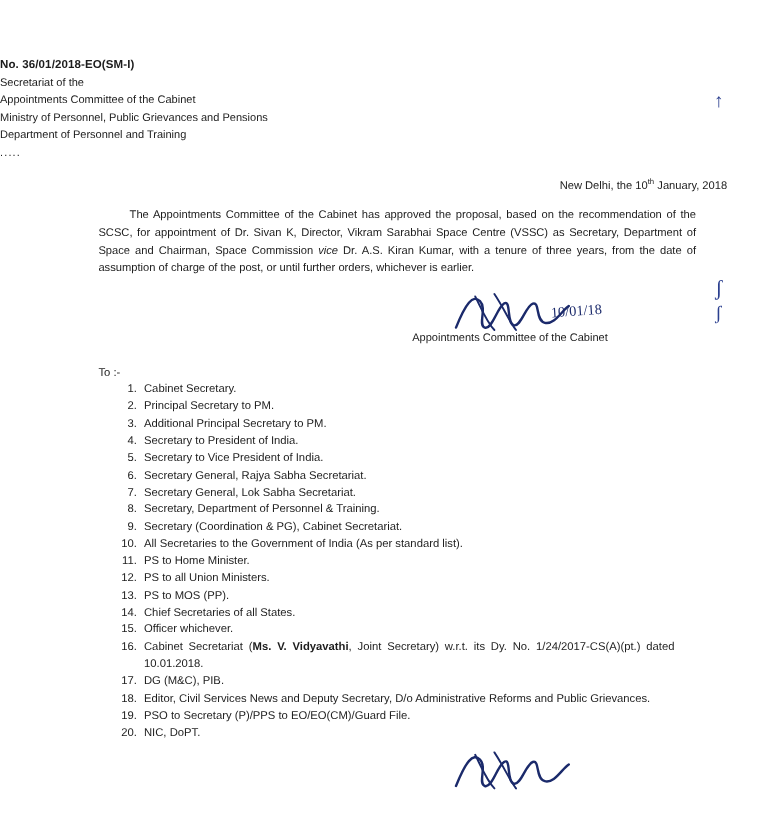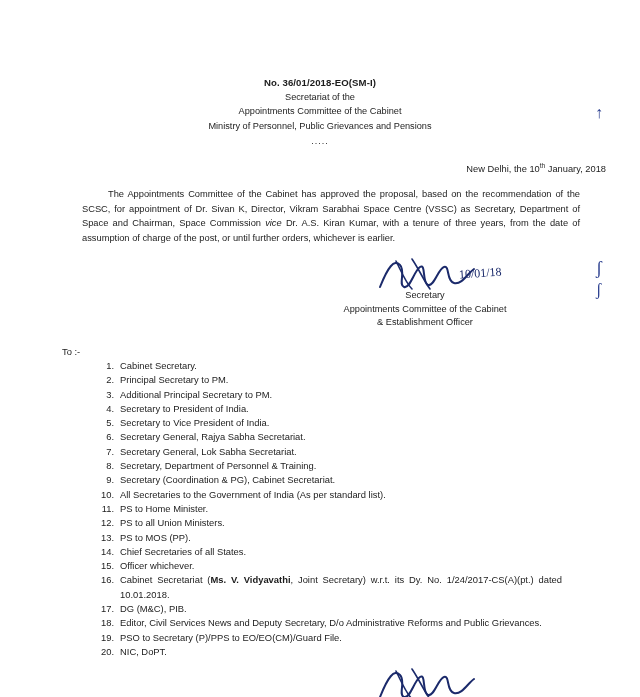--- a/index.html
+++ b/index.html
@@ -18,22 +18,22 @@
   .page {
     position: relative;
     width: 640px;
     height: 697px;
     padding: 0;
     box-sizing: border-box;
   }
 
   
   .header {
-    margin-top: 76px;
-    text-align: center;
+    margin-top: 48px;
+    text-align: left;
     font-size: 9.2px;
     line-height: 14.2px;
   }
   .header .ref {
     font-weight: bold;
     font-size: 9.6px;
     letter-spacing: 0.1px;
   }
   .header .line {
     font-size: 9.2px;
@@ -102,21 +102,21 @@
     font-family: "Liberation Serif", serif;
     font-size: 12px;
     color: #1b2a6b;
     transform: rotate(-4deg);
   }
   .name-line { white-space: nowrap; }
 
   
   .to-label {
     margin-top: 16px;
-    padding-left: 62px;
+    padding-left: 82px;
     font-size: 9.4px;
   }
   ol.recipients {
     margin: 2px 0 0 0;
     padding-left: 96px;
     font-size: 9.4px;
     line-height: 14.3px;
     list-style: none;
     counter-reset: rec;
   }
@@ -153,43 +153,42 @@
 
   <div class="ink-mark" style="left:595px; top:28px; font-size:16px;">↑</div>
   <div class="ink-mark" style="left:596px; top:182px; font-size:18px;">ʃ</div>
   <div class="ink-mark" style="left:596px; top:205px; font-size:16px;">ʃ</div>
 
   <div class="header">
     <div class="ref">No. 36/01/2018-EO(SM-I)</div>
     <div class="line">Secretariat of the</div>
     <div class="line">Appointments Committee of the Cabinet</div>
     <div class="line">Ministry of Personnel, Public Grievances and Pensions</div>
+    <div class="line">Department of Personnel and Training</div>
     <div class="dots">.....</div>
   </div>
 
   <div class="placedate">
     <span>New Delhi, the 10</span><sup>th</sup><span> January, 2018</span>
   </div>
 
   <p class="body-para">
     <span class="indent"></span><span>The Appointments Committee of the Cabinet has approved the proposal, based on the recommendation of the SCSC, for appointment of Dr. Sivan K, Director, Vikram Sarabhai Space Centre (VSSC) as Secretary, Department of Space and Chairman, Space Commission </span><span class="ital">vice</span><span> Dr. A.S. Kiran Kumar, with a tenure of three years, from the date of assumption of charge of the post, or until further orders, whichever is earlier.</span>
   </p>
 
   <div class="sign-block first">
     <div class="sig-graphic">
       <svg width="150" height="34" viewBox="0 0 150 34" fill="none" xmlns="http://www.w3.org/2000/svg">
         <path d="M30 30 C38 10, 44 2, 50 8 C56 14, 48 28, 54 30 C60 32, 64 14, 70 10 C76 6, 72 26, 78 28 C84 30, 88 12, 94 10 C100 8, 96 24, 104 26 C112 28, 118 16, 124 12" stroke="#1b2a6b" stroke-width="2" stroke-linecap="round"></path>
         <path d="M46 4 C52 16, 56 26, 62 32" stroke="#1b2a6b" stroke-width="1.6" stroke-linecap="round"></path>
         <path d="M62 2 C70 14, 74 24, 80 32" stroke="#1b2a6b" stroke-width="1.6" stroke-linecap="round"></path>
       </svg>
       <span class="sig-date" style="left:58%; top:8px;">10/01/18</span>
     </div>
-    <div>Secretary</div>
     <div>Appointments Committee of the Cabinet</div>
-    <div>&amp; Establishment Officer</div>
   </div>
 
   <div class="to-label">To :-</div>
 
   <ol class="recipients">
     <li>Cabinet Secretary.</li>
     <li>Principal Secretary to PM.</li>
     <li>Additional Principal Secretary to PM.</li>
     <li>Secretary to President of India.</li>
     <li>Secretary to Vice President of India.</li>

